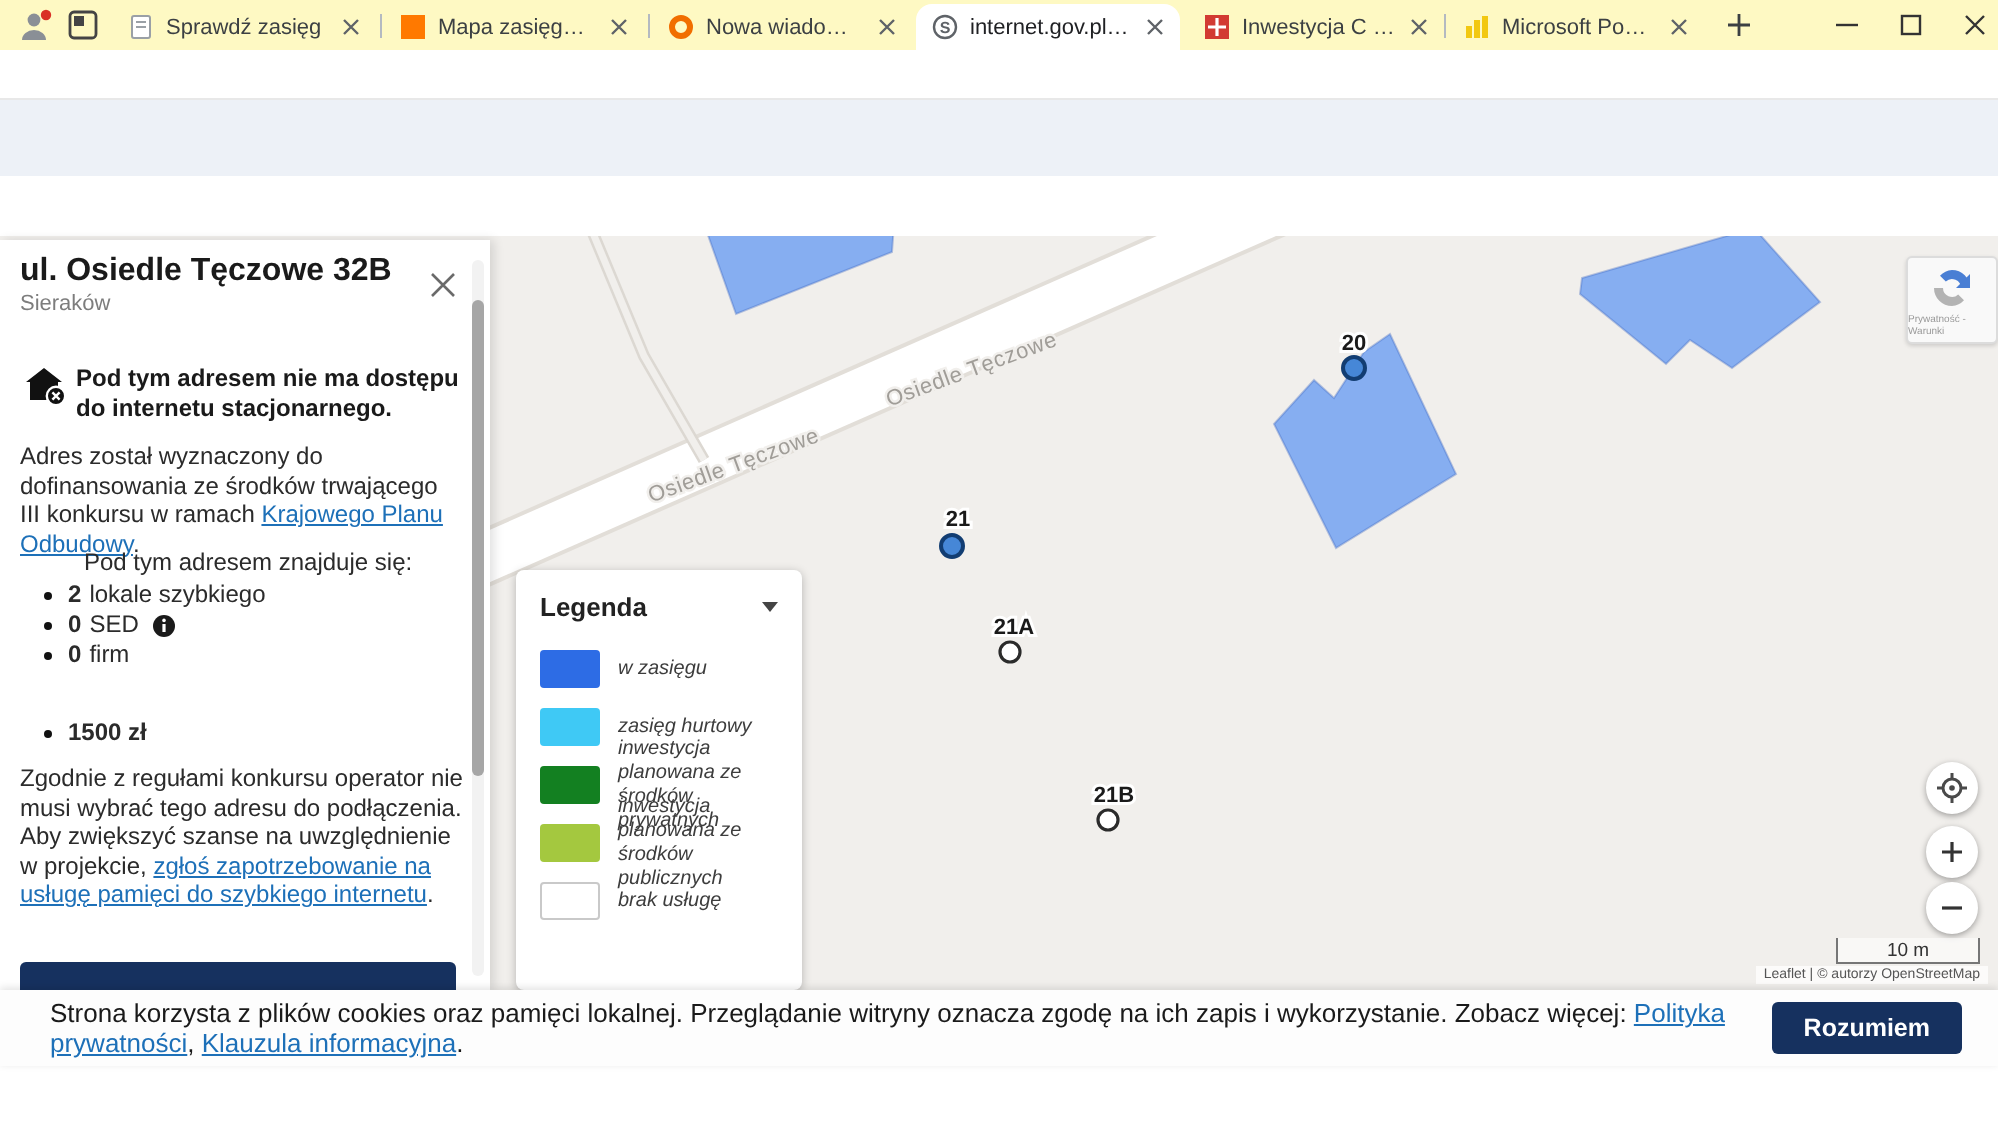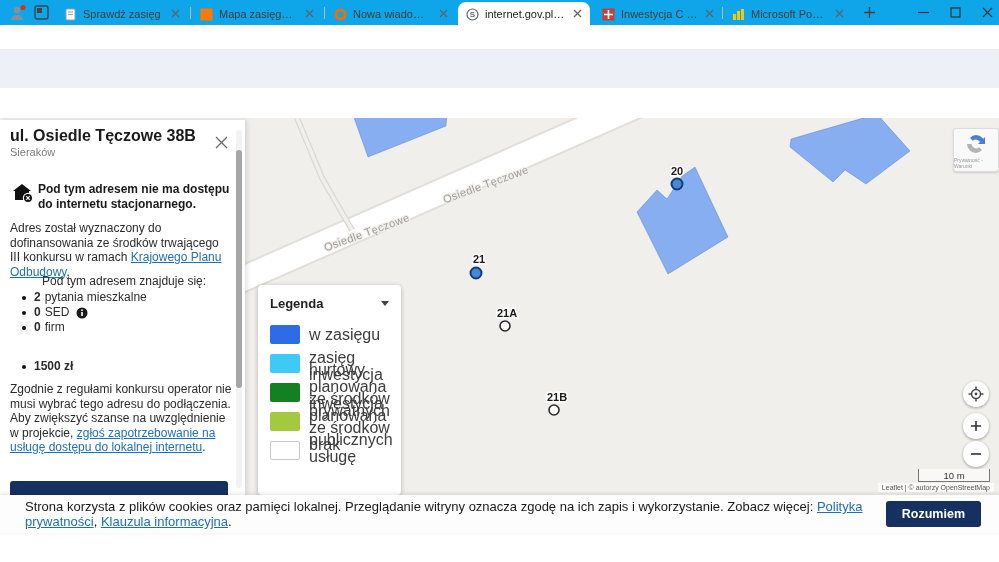--- a/index.html
+++ b/index.html
@@ -1,21 +1,21 @@
 <!DOCTYPE html>
 <html><head>
 <meta charset="utf-8">
 <style>
   html,body{margin:0;padding:0;}
   .screen{position:relative;width:999px;height:562px;overflow:hidden;background:#fff;
           font-family:"Liberation Sans",sans-serif;-webkit-font-smoothing:antialiased;}
   .abs{position:absolute;}
 
   
-  .tabstrip{left:0;top:0;width:999px;height:25px;background:#0ea5e9;}
+  .tabstrip{left:0;top:0;width:999px;height:25px;background:#fef9c3;}
   .tab{top:2px;height:23px;display:flex;align-items:center;padding:0 6px 0 8px;box-sizing:border-box;}
   .tab .favicon{width:13px;height:13px;flex:0 0 13px;margin-right:6px;position:relative;}
   .tab .tlabel{flex:1;font-size:11px;color:#3c4043;white-space:nowrap;overflow:hidden;text-overflow:ellipsis;}
   .tab .tclose{width:14px;height:14px;flex:0 0 14px;margin-left:4px;display:flex;align-items:center;justify-content:center;}
   .tab.active{background:#fff;border-radius:8px 8px 0 0;}
   .tabsep{top:7px;width:1px;height:12px;background:#b4bac1;}
   .wbtn{top:0;width:30px;height:24px;display:flex;align-items:center;justify-content:center;}
   .addr-row{left:0;top:25px;width:999px;height:25px;background:#fff;border-bottom:1px solid #e8e8e8;box-sizing:border-box;}
   .url-pill{left:70px;top:28px;width:742px;height:19px;border:1px solid #cdd2d8;border-radius:10px;background:#fff;
             display:flex;align-items:center;padding:0 8px;box-sizing:border-box;}
@@ -60,21 +60,21 @@
   .panel-scroll-thumb{left:236px;top:30px;width:6px;height:238px;background:#a6a6a6;border-radius:3px;}
   .p-cta{left:10px;top:361px;width:218px;height:18px;background:#16315f;border-radius:3px;}
 
   
   .legend{left:258px;top:285px;width:143px;height:210px;background:#fff;border-radius:4px;box-shadow:0 1px 5px rgba(0,0,0,.25);
           padding:9px 12px;box-sizing:border-box;}
   .lg-head{display:flex;align-items:center;justify-content:space-between;font-size:13px;font-weight:bold;color:#222;height:18px;}
   .lg-row{display:flex;align-items:center;gap:9px;height:29px;}
   .lg-sw{width:30px;height:19px;border-radius:2px;flex:0 0 30px;}
   .lg-sw.bordered{border:1px solid #c9c9c9;box-sizing:border-box;}
-  .lg-lab{font-size:16px;color:#3d3d3d;line-height:12px;}
+  .lg-lab{font-size:10px;color:#3d3d3d;line-height:12px;font-style:italic;}
 
   
   .cookie{left:0;top:495px;width:999px;height:38px;background:#fdfdfd;box-shadow:0 -1px 4px rgba(0,0,0,.12);
           display:flex;align-items:center;padding:0 18px 0 25px;box-sizing:border-box;gap:12px;}
   .ck-text{font-size:13px;color:#1a1a1a;flex:1;}
   .ck-link{color:#1d70b8;text-decoration:underline;cursor:pointer;}
   .ck-btn{background:#16315f;color:#fff;font-size:12.5px;font-weight:bold;padding:6px 16px;border-radius:3px;cursor:pointer;}
 
   
   .taskbar{left:0;top:564px;width:999px;height:29px;background:#f1f3f4;border-top:1px solid #d5d8da;box-sizing:border-box;
@@ -383,21 +383,21 @@
     <div class="abs mapctl" style="top:323px;">
       <svg width="12" height="12">
           <path d="M1,6 H11" stroke="#333" stroke-width="1.6"></path>
         </svg>
     </div>
     <div class="abs scalebar">10 m</div>
     <div class="abs attribution">Leaflet | © autorzy OpenStreetMap</div>
   </div>
 
   <div class="abs panel">
-    <div class="abs panel-title">ul. Osiedle Tęczowe 38B</div>
+    <div class="abs panel-title">ul. Osiedle Tęczowe 32B</div>
     <div class="abs panel-sub">Sieraków</div>
     <div class="abs p-close">
         <svg width="13" height="13">
           <path d="M1,1 L12,12 M12,1 L1,12" stroke="#6a6a6a" stroke-width="1.3"></path>
         </svg>
       </div>
 
     <div class="abs" style="left:10px;top:60px;width:24px;height:24px;">
       <svg width="24" height="24">
           <path d="M3,11 L12,4 L21,11 L19,11 L19,20 L5,20 L5,11 Z" fill="#111"></path>
@@ -408,21 +408,21 @@
     <div class="abs p-bold">Pod tym adresem nie ma dostępu do internetu stacjonarnego.</div>
 
     <div class="abs p-par" style="top:101px;">
       <span>Adres został wyznaczony do dofinansowania ze środków trwającego III konkursu w ramach </span><span class="p-link">Krajowego Planu Odbudowy</span><span>.</span>
     </div>
 
     <div class="abs p-label" style="top:154px;margin-left:32px;">Pod tym adresem znajduje się:</div>
     <div class="abs p-li" style="top:170px;">
       <span class="dot"></span>
         <b>2</b>
-        <span>pytania mieszkalne</span>
+        <span>lokale szybkiego</span>
     </div>
     <div class="abs p-li" style="top:185px;">
       <span class="dot"></span>
         <b>0</b>
         <span>SED</span>
       <svg width="12" height="12" style="margin-left:3px;">
           <circle cx="6" cy="6" r="5.5" fill="#1a1a1a"></circle>
           <rect x="5.2" y="5" width="1.6" height="4" fill="#fff"></rect>
           <circle cx="6" cy="3.2" r=".9" fill="#fff"></circle>
         </svg>
@@ -432,21 +432,21 @@
         <b>0</b>
         <span>firm</span>
     </div>
 
     <div class="abs p-li" style="top:239px;">
       <span class="dot"></span>
         <b>1500 zł</b>
     </div>
 
     <div class="abs p-par" style="top:262px;">
-      <span>Zgodnie z regułami konkursu operator nie musi wybrać tego adresu do podłączenia. Aby zwiększyć szanse na uwzględnienie w projekcie, </span><span class="p-link">zgłoś zapotrzebowanie na usługę dostępu do lokalnej internetu</span><span>.</span>
+      <span>Zgodnie z regułami konkursu operator nie musi wybrać tego adresu do podłączenia. Aby zwiększyć szanse na uwzględnienie w projekcie, </span><span class="p-link">zgłoś zapotrzebowanie na usługę pamięci do szybkiego internetu</span><span>.</span>
     </div>
 
     <div class="abs p-cta"></div>
     <div class="abs panel-scroll-track"></div>
     <div class="abs panel-scroll-thumb"></div>
   </div>
 
   <div class="abs legend">
     <div class="lg-head">
       <span>Legenda</span>

